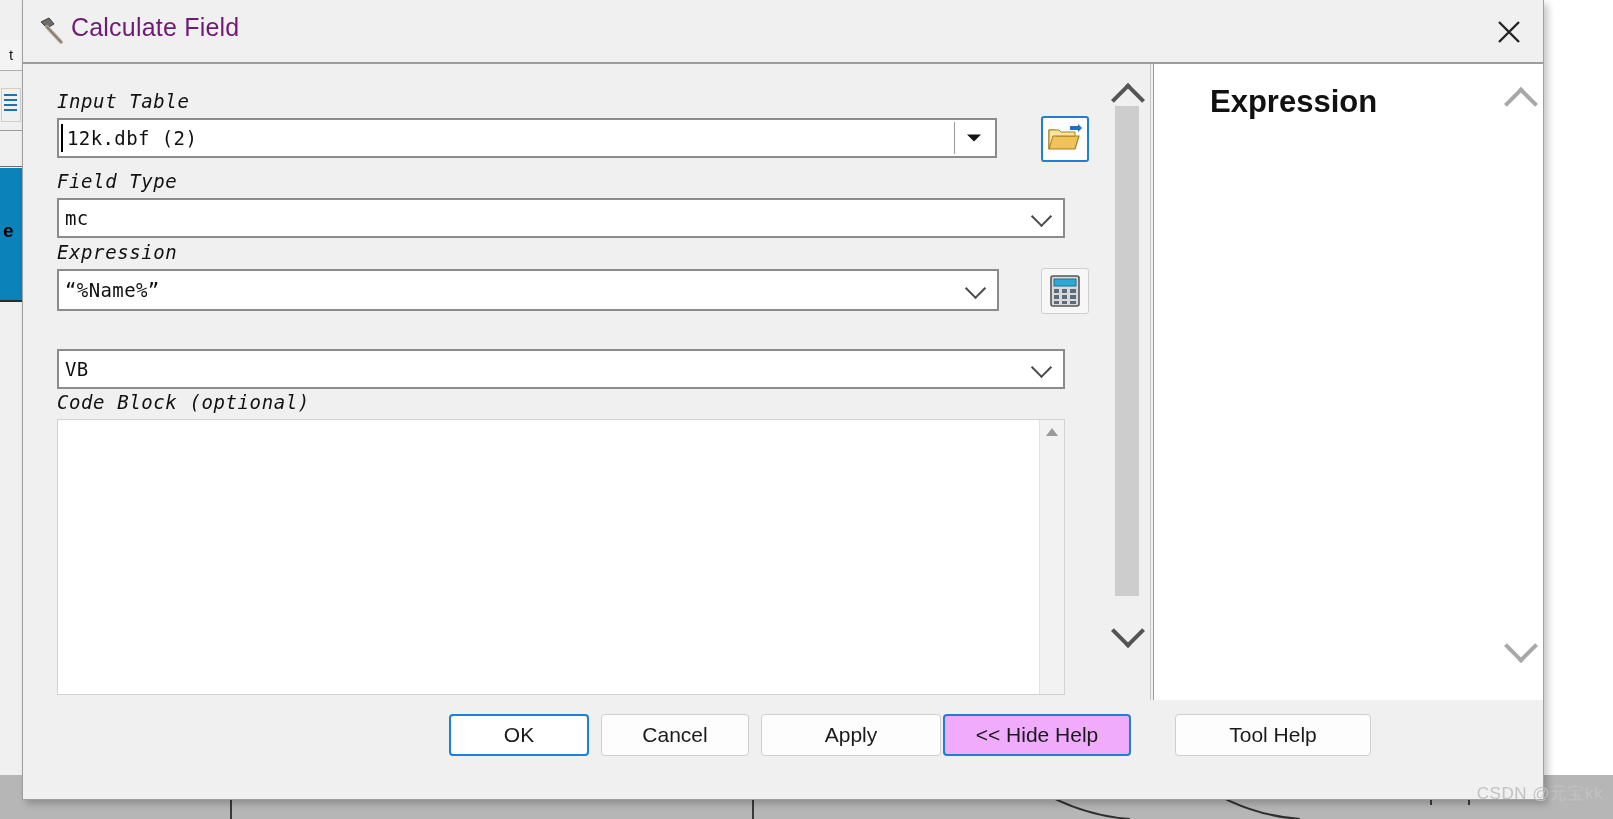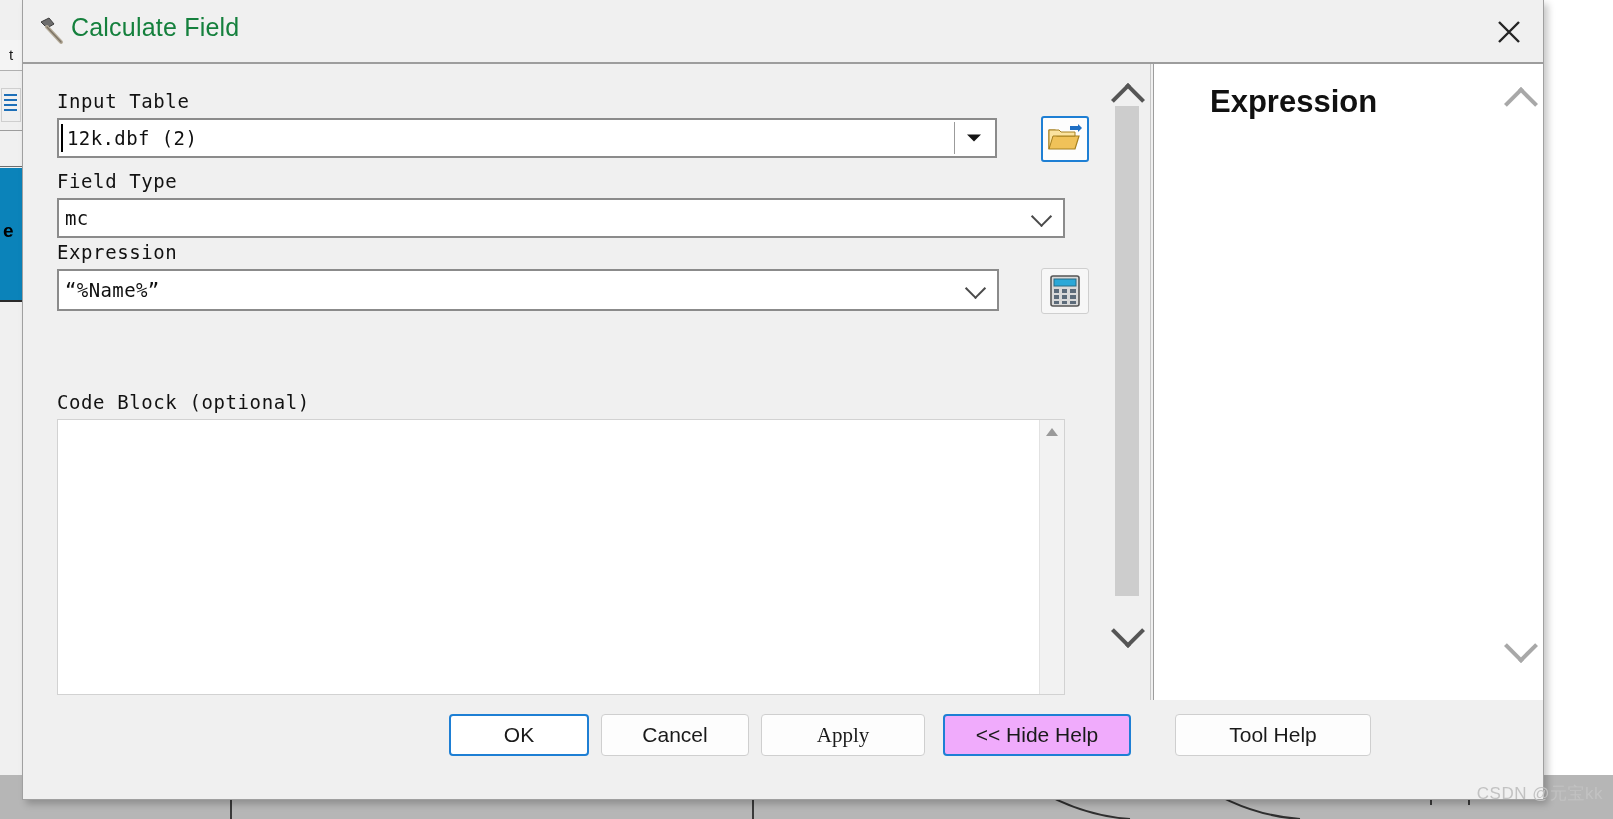--- a/index.html
+++ b/index.html
@@ -31,34 +31,34 @@
   .bg-curve{position:absolute;top:775px;width:120px;height:44px;overflow:hidden;}
 
   
   .dlg{
     position:absolute;left:22px;top:0px;width:1522px;height:800px;
     background:#f0f0f0;border:1px solid #a0a0a0;border-top:none;box-sizing:border-box;
     box-shadow:4px 4px 7px rgba(0,0,0,.22);
   }
   .titlebar{position:relative;height:62px;background:#f0f0f0;border-bottom:2px solid #9d9d9d;}
   .title-ico{position:absolute;left:12px;top:14px;width:34px;height:34px;}
-  .title-txt{position:absolute;left:48px;top:13px;font-size:25px;color:#15803d;letter-spacing:.2px;}
+  .title-txt{position:absolute;left:48px;top:13px;font-size:25px;color:#701a75;letter-spacing:.2px;}
   .closebtn{position:absolute;right:8px;top:6px;width:52px;height:48px;cursor:pointer;}
   .closebtn svg{position:absolute;left:12px;top:12px;}
 
   
   .dlg-body{position:absolute;left:0;top:64px;width:1520px;height:636px;}
   .form-pane{position:absolute;left:0;top:0;width:1128px;height:636px;background:#f0f0f0;
      border-right:1px solid #c6c6c6;box-sizing:border-box;}
   .help-pane{position:absolute;left:1130px;top:0;width:390px;height:636px;background:#ffffff;
      border-left:1px solid #9d9d9d;box-sizing:border-box;}
 
   
   .lbl{position:absolute;font-family:"DejaVu Sans Mono","Liberation Mono",monospace;
-    font-size:19px;color:#121212;letter-spacing:.6px;white-space:nowrap;}
+    font-size:19px;color:#121212;letter-spacing:.6px;white-space:nowrap;font-style:italic;}
 
   .ctl{position:absolute;background:#ffffff;border:2px solid #8b8b8b;box-sizing:border-box;}
   .ctl .val{position:absolute;left:6px;top:50%;transform:translateY(-50%);
     font-family:"DejaVu Sans Mono","Liberation Mono",monospace;font-size:19px;color:#0f0f0f;
     white-space:nowrap;letter-spacing:.4px;}
   .caret{position:absolute;left:2px;top:4px;bottom:4px;width:2px;background:#000;}
 
   .cbo-arrow-boxed{position:absolute;right:2px;top:2px;bottom:2px;width:38px;background:#ffffff;
     border-left:1px solid #9b9b9b;}
   .tri-dn{position:absolute;left:50%;top:50%;width:0;height:0;transform:translate(-50%,-50%);
@@ -193,20 +193,24 @@
               <rect x="4" y="20" width="5" height="4"></rect>
                 <rect x="12" y="20" width="5" height="4"></rect>
                 <rect x="20" y="20" width="6" height="4"></rect>
               <rect x="4" y="26" width="5" height="3"></rect>
                 <rect x="12" y="26" width="5" height="3"></rect>
                 <rect x="20" y="26" width="6" height="3"></rect>
             </g>
           </svg>
         </div>
 
+        <div class="ctl" style="left:34px;top:285px;width:1008px;height:40px;">
+          <div class="val">VB</div>
+          <div class="chev"></div>
+        </div>
 
         <div class="lbl" style="left:34px;top:327px;text-align:center;">Code Block (optional)</div>
         <div class="codebox" style="left:34px;top:355px;width:1008px;height:276px;">
           <div class="code-sb">
             <div class="code-sb-tri"></div>
           </div>
         </div>
 
         <div class="form-sb">
           <div class="sb-chev" style="left:12px;top:24px;transform:rotate(-135deg);"></div>
@@ -220,20 +224,20 @@
         <div class="help-sb">
           <div class="sb-chev" style="left:12px;top:28px;transform:rotate(-135deg);border-color:#a8a8a8;"></div>
           <div class="sb-chev" style="left:12px;top:570px;transform:rotate(45deg);border-color:#a8a8a8;"></div>
         </div>
       </div>
     </div>
 
     <div class="footer">
       <div class="btn" style="left:578px;width:148px;">Cancel</div>
       <div class="btn primary" style="left:426px;width:140px;">OK</div>
-      <div class="btn" style="left:738px;width:164px;font-family:Liberation Serif, serif;">Apply</div>
+      <div class="btn" style="left:738px;width:180px;">Apply</div>
       <div class="btn accent" style="left:920px;width:188px;">&lt;&lt; Hide Help</div>
       <div class="btn" style="left:1152px;width:196px;">Tool Help</div>
     </div>
   </div>
 
   <div class="wm">CSDN @元宝kk</div>
 </div>
 
 </body></html>

